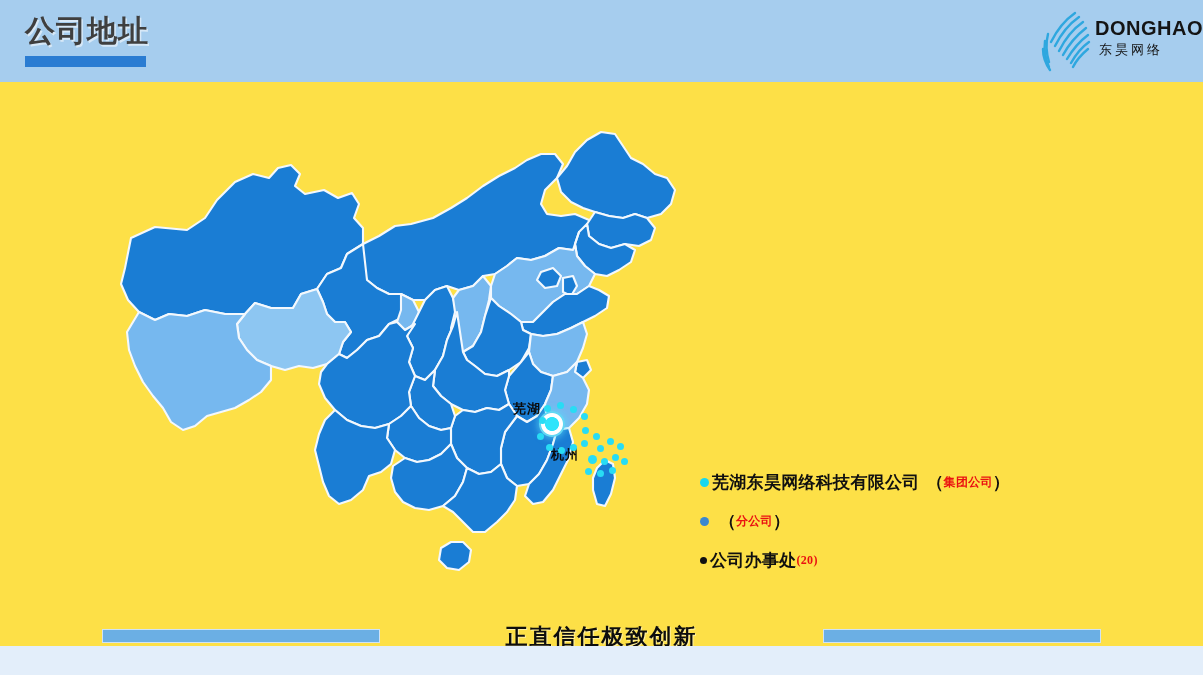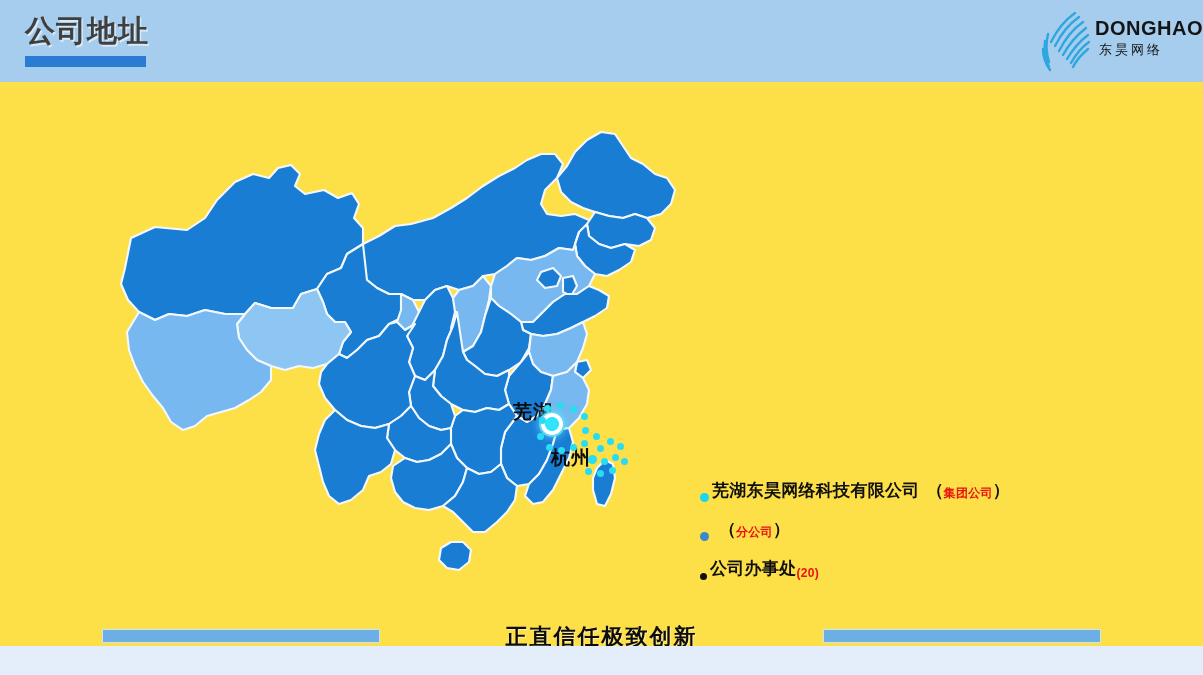--- a/index.html
+++ b/index.html
@@ -102,21 +102,21 @@
     width: 620px;
     height: 520px;
   }
   .prov      { fill: #1a7dd4; stroke: #f3f8fd; stroke-width: 2.1; stroke-linejoin: round; }
   .prov.lt   { fill: #76b8ef; }
   .prov.lt2  { fill: #8dc6f2; }
 
   
   .city-label {
     position: absolute;
-    font-size: 19px;
+    font-size: 13px;
     font-weight: bold;
     color: #0b0b0b;
     letter-spacing: 1px;
     line-height: 1;
     white-space: nowrap;
   }
   .city-wuhu    { left: 513px; top: 402px; }
   .city-hangzhou{ left: 551px; top: 448px; }
 
   
@@ -143,23 +143,24 @@
 
   
   .legend {
     position: absolute;
     left: 700px;
     top: 463px;
     width: 470px;
   }
   .legend-row {
     display: flex;
-    align-items: flex-end;
+    align-items: center;
     height: 39px;
     white-space: nowrap;
+    font-family: Liberation Serif, serif;
   }
   .legend-bullet {
     width: 9px;
     height: 9px;
     border-radius: 50%;
     margin-right: 3px;
     flex: 0 0 auto;
   }
   .legend-bullet.cyan  { background: #19d7ef; }
   .legend-bullet.blue  { background: #3a88cf; }

